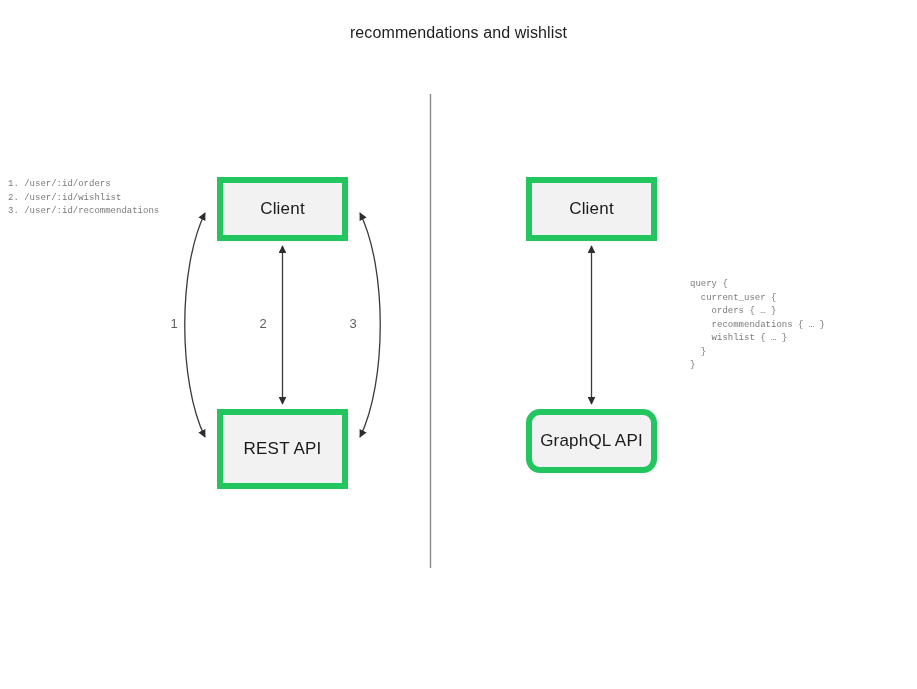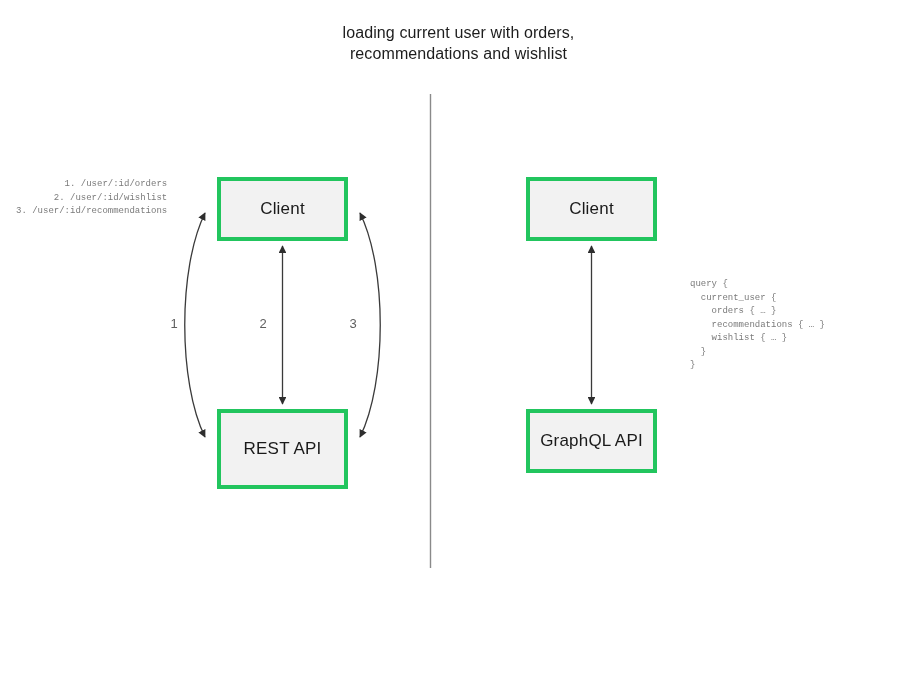--- a/index.html
+++ b/index.html
@@ -33,45 +33,45 @@
     font-size: 16px;
     line-height: 21px;
     color: #1d1d1d;
     letter-spacing: 0.1px;
   }
   .title span { display: block; }
 
   .node {
     position: absolute;
     background: #f2f2f2;
-    border: 4px solid #22c55e;
+    border: 6px solid #22c55e;
     box-sizing: border-box;
     display: flex;
     align-items: center;
     justify-content: center;
     font-size: 17px;
     color: #1a1a1a;
     letter-spacing: 0.2px;
     text-align: center;
   }
 
   #node-client-rest  { left: 217px; top: 177px; width: 131px; height: 64px; }
   #node-rest-api     { left: 217px; top: 409px; width: 131px; height: 80px; }
   #node-client-gql   { left: 526px; top: 177px; width: 131px; height: 64px; }
-  #node-graphql-api  { left: 526px; top: 409px; width: 131px; height: 64px; }
+  #node-graphql-api  { left: 526px; top: 409px; width: 131px; height: 64px; border-radius: 14px; }
 
   .mono {
     position: absolute;
     font-family: "Liberation Mono", "DejaVu Sans Mono", monospace;
     font-size: 9px;
     line-height: 13.5px;
     color: #7a7a7a;
     white-space: pre;
   }
-  #rest-endpoints { left: 16px; top: 178px; text-align: right; }
+  #rest-endpoints { left: 8px; top: 178px; }
   #graphql-query  { left: 690px; top: 278px; }
 
   .edge-label {
     position: absolute;
     font-size: 13px;
     color: #5f5f5f;
     text-align: center;
     width: 20px;
   }
   #edge-label-1 { left: 164px; top: 316px; }
@@ -93,21 +93,20 @@
   <path d="M 205 213 C 178 268, 178 382, 205 437" fill="none" stroke="#3a3a3a" stroke-width="1.3" marker-start="url(#arrowEnd)" marker-end="url(#arrowEnd)"></path>
 
   <line x1="282.5" y1="246" x2="282.5" y2="404" stroke="#3a3a3a" stroke-width="1.3" marker-start="url(#arrowEnd)" marker-end="url(#arrowEnd)"></line>
 
   <path d="M 360 213 C 387 268, 387 382, 360 437" fill="none" stroke="#3a3a3a" stroke-width="1.3" marker-start="url(#arrowEnd)" marker-end="url(#arrowEnd)"></path>
 
   <line x1="591.5" y1="246" x2="591.5" y2="404" stroke="#3a3a3a" stroke-width="1.3" marker-start="url(#arrowEnd)" marker-end="url(#arrowEnd)"></line>
 </svg>
 
 <div class="title">
-  <span>loading current user with orders,</span>
   <span>recommendations and wishlist</span>
 </div>
 
 <div class="node" id="node-client-rest">Client</div>
 
 <div class="node" id="node-rest-api">REST API</div>
 
 <div class="node" id="node-client-gql">Client</div>
 
 <div class="node" id="node-graphql-api">GraphQL API</div>

